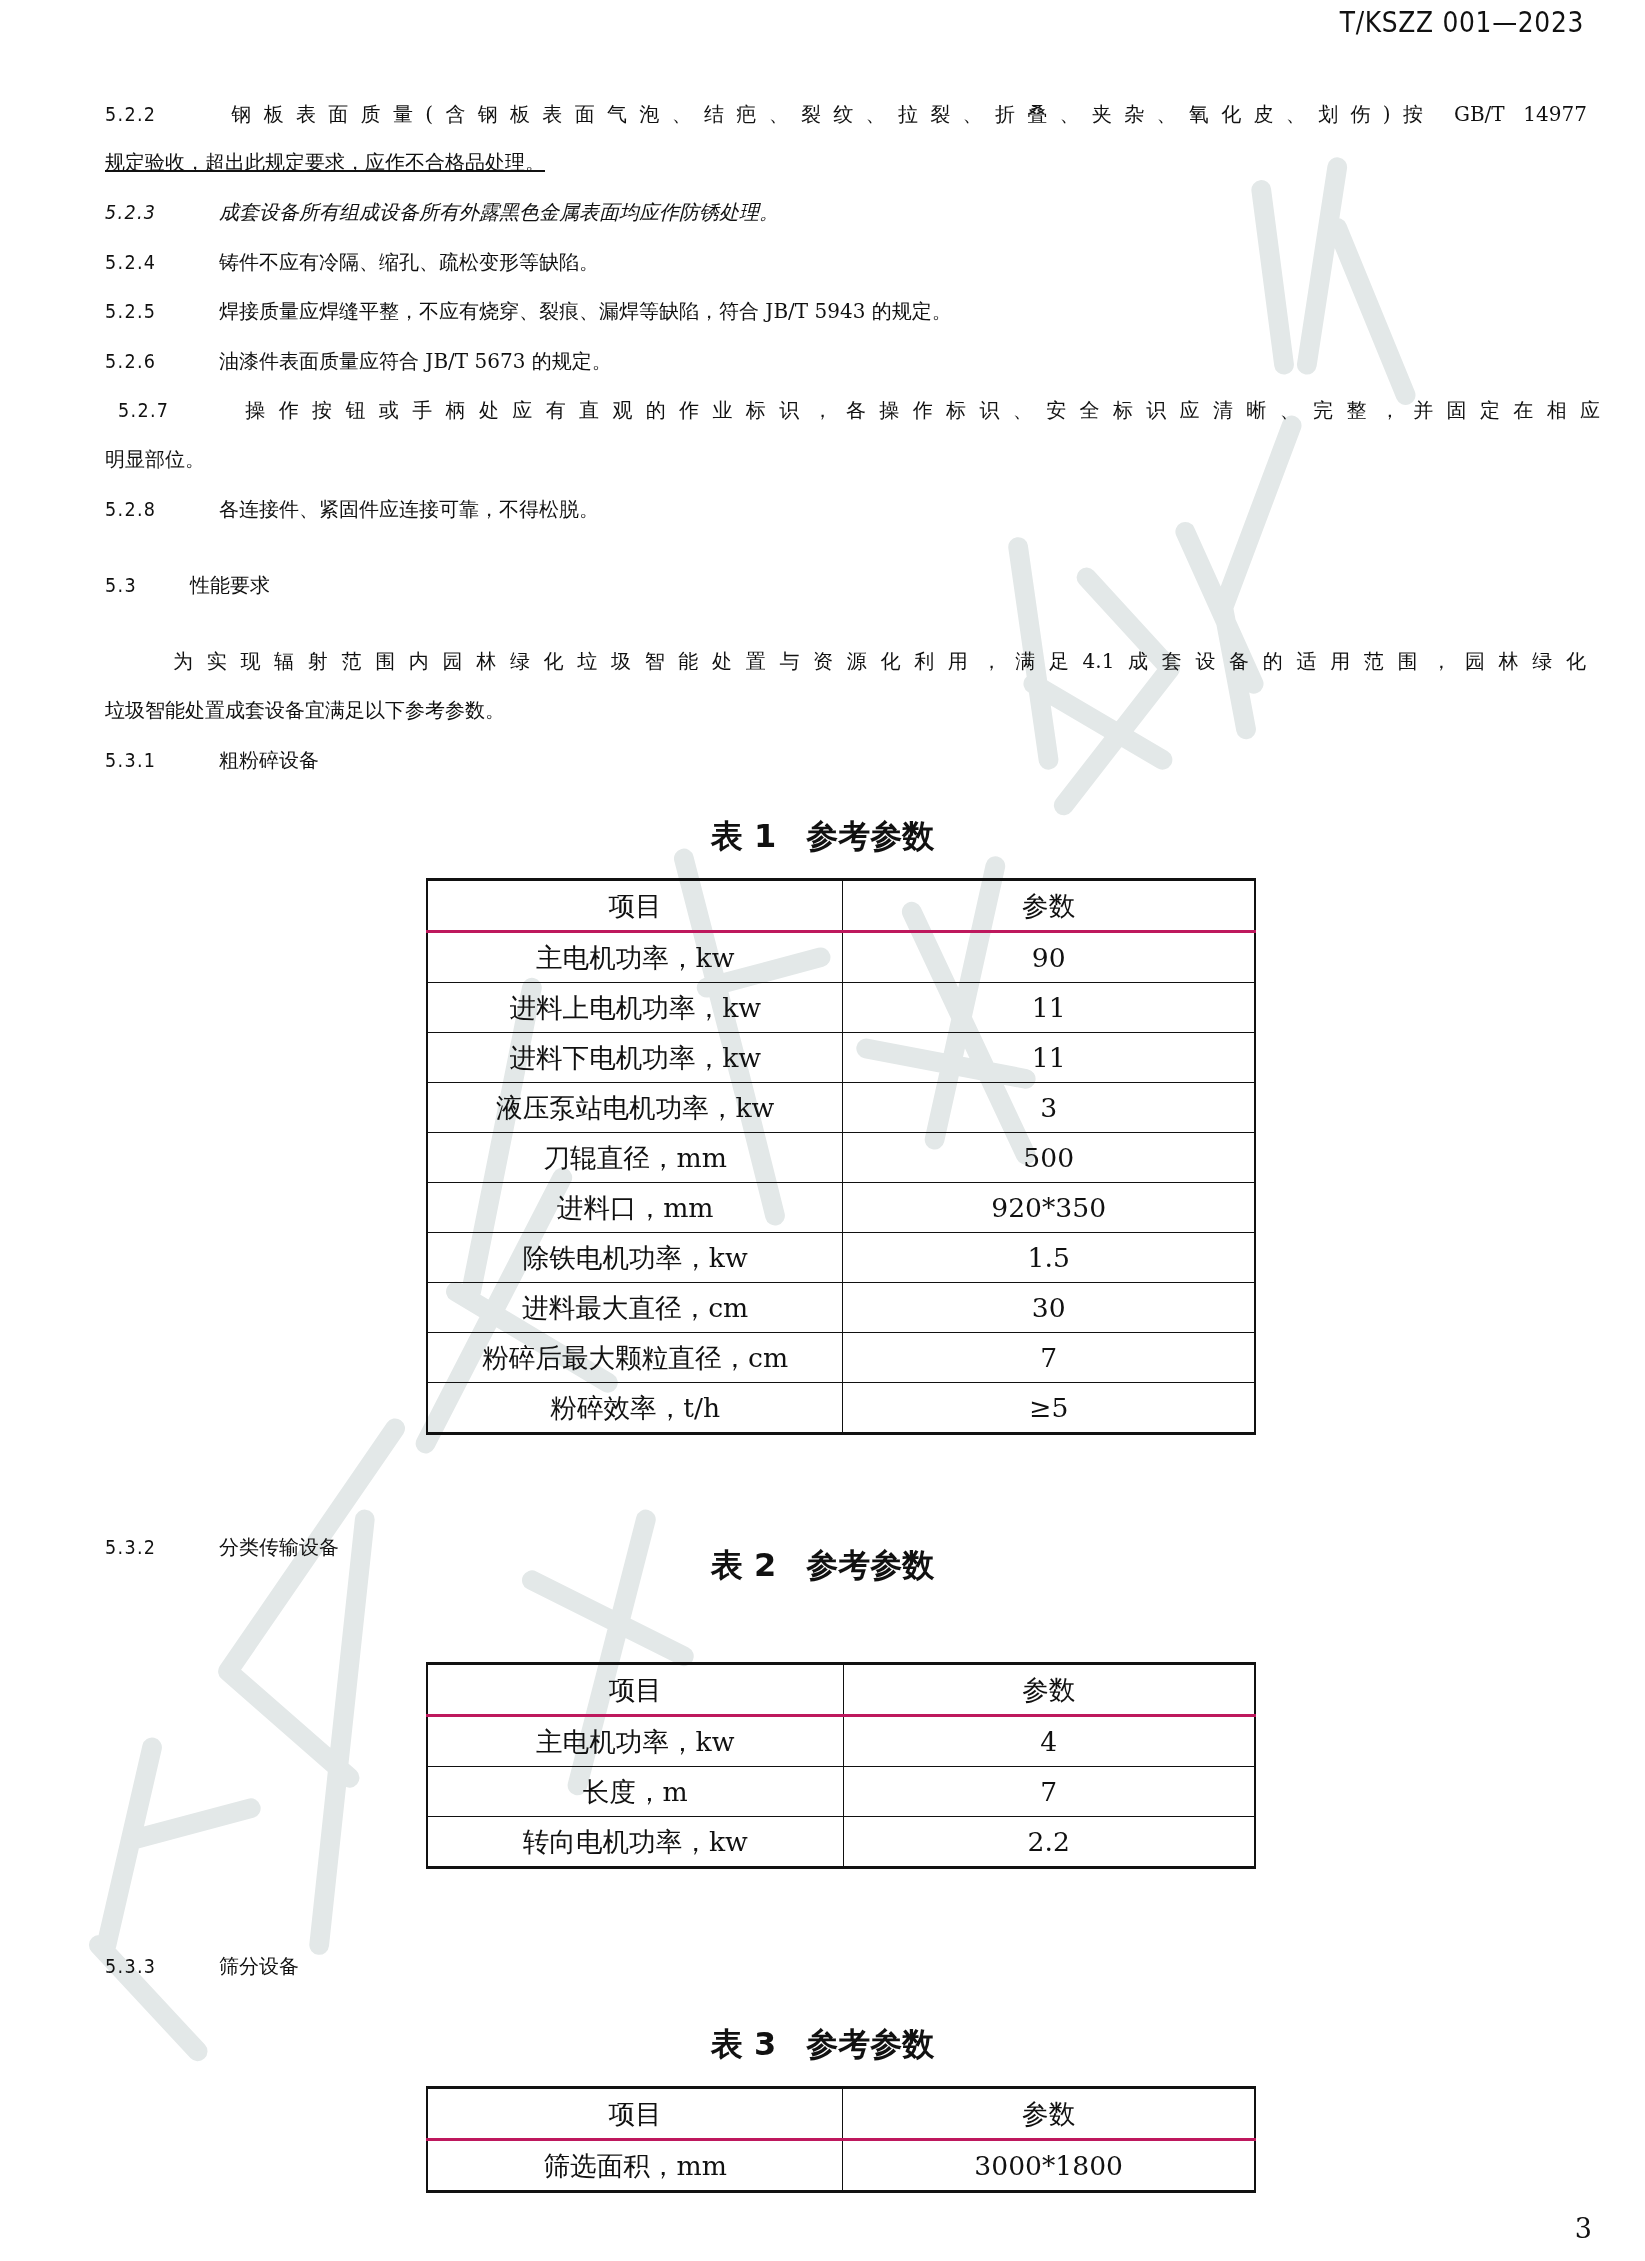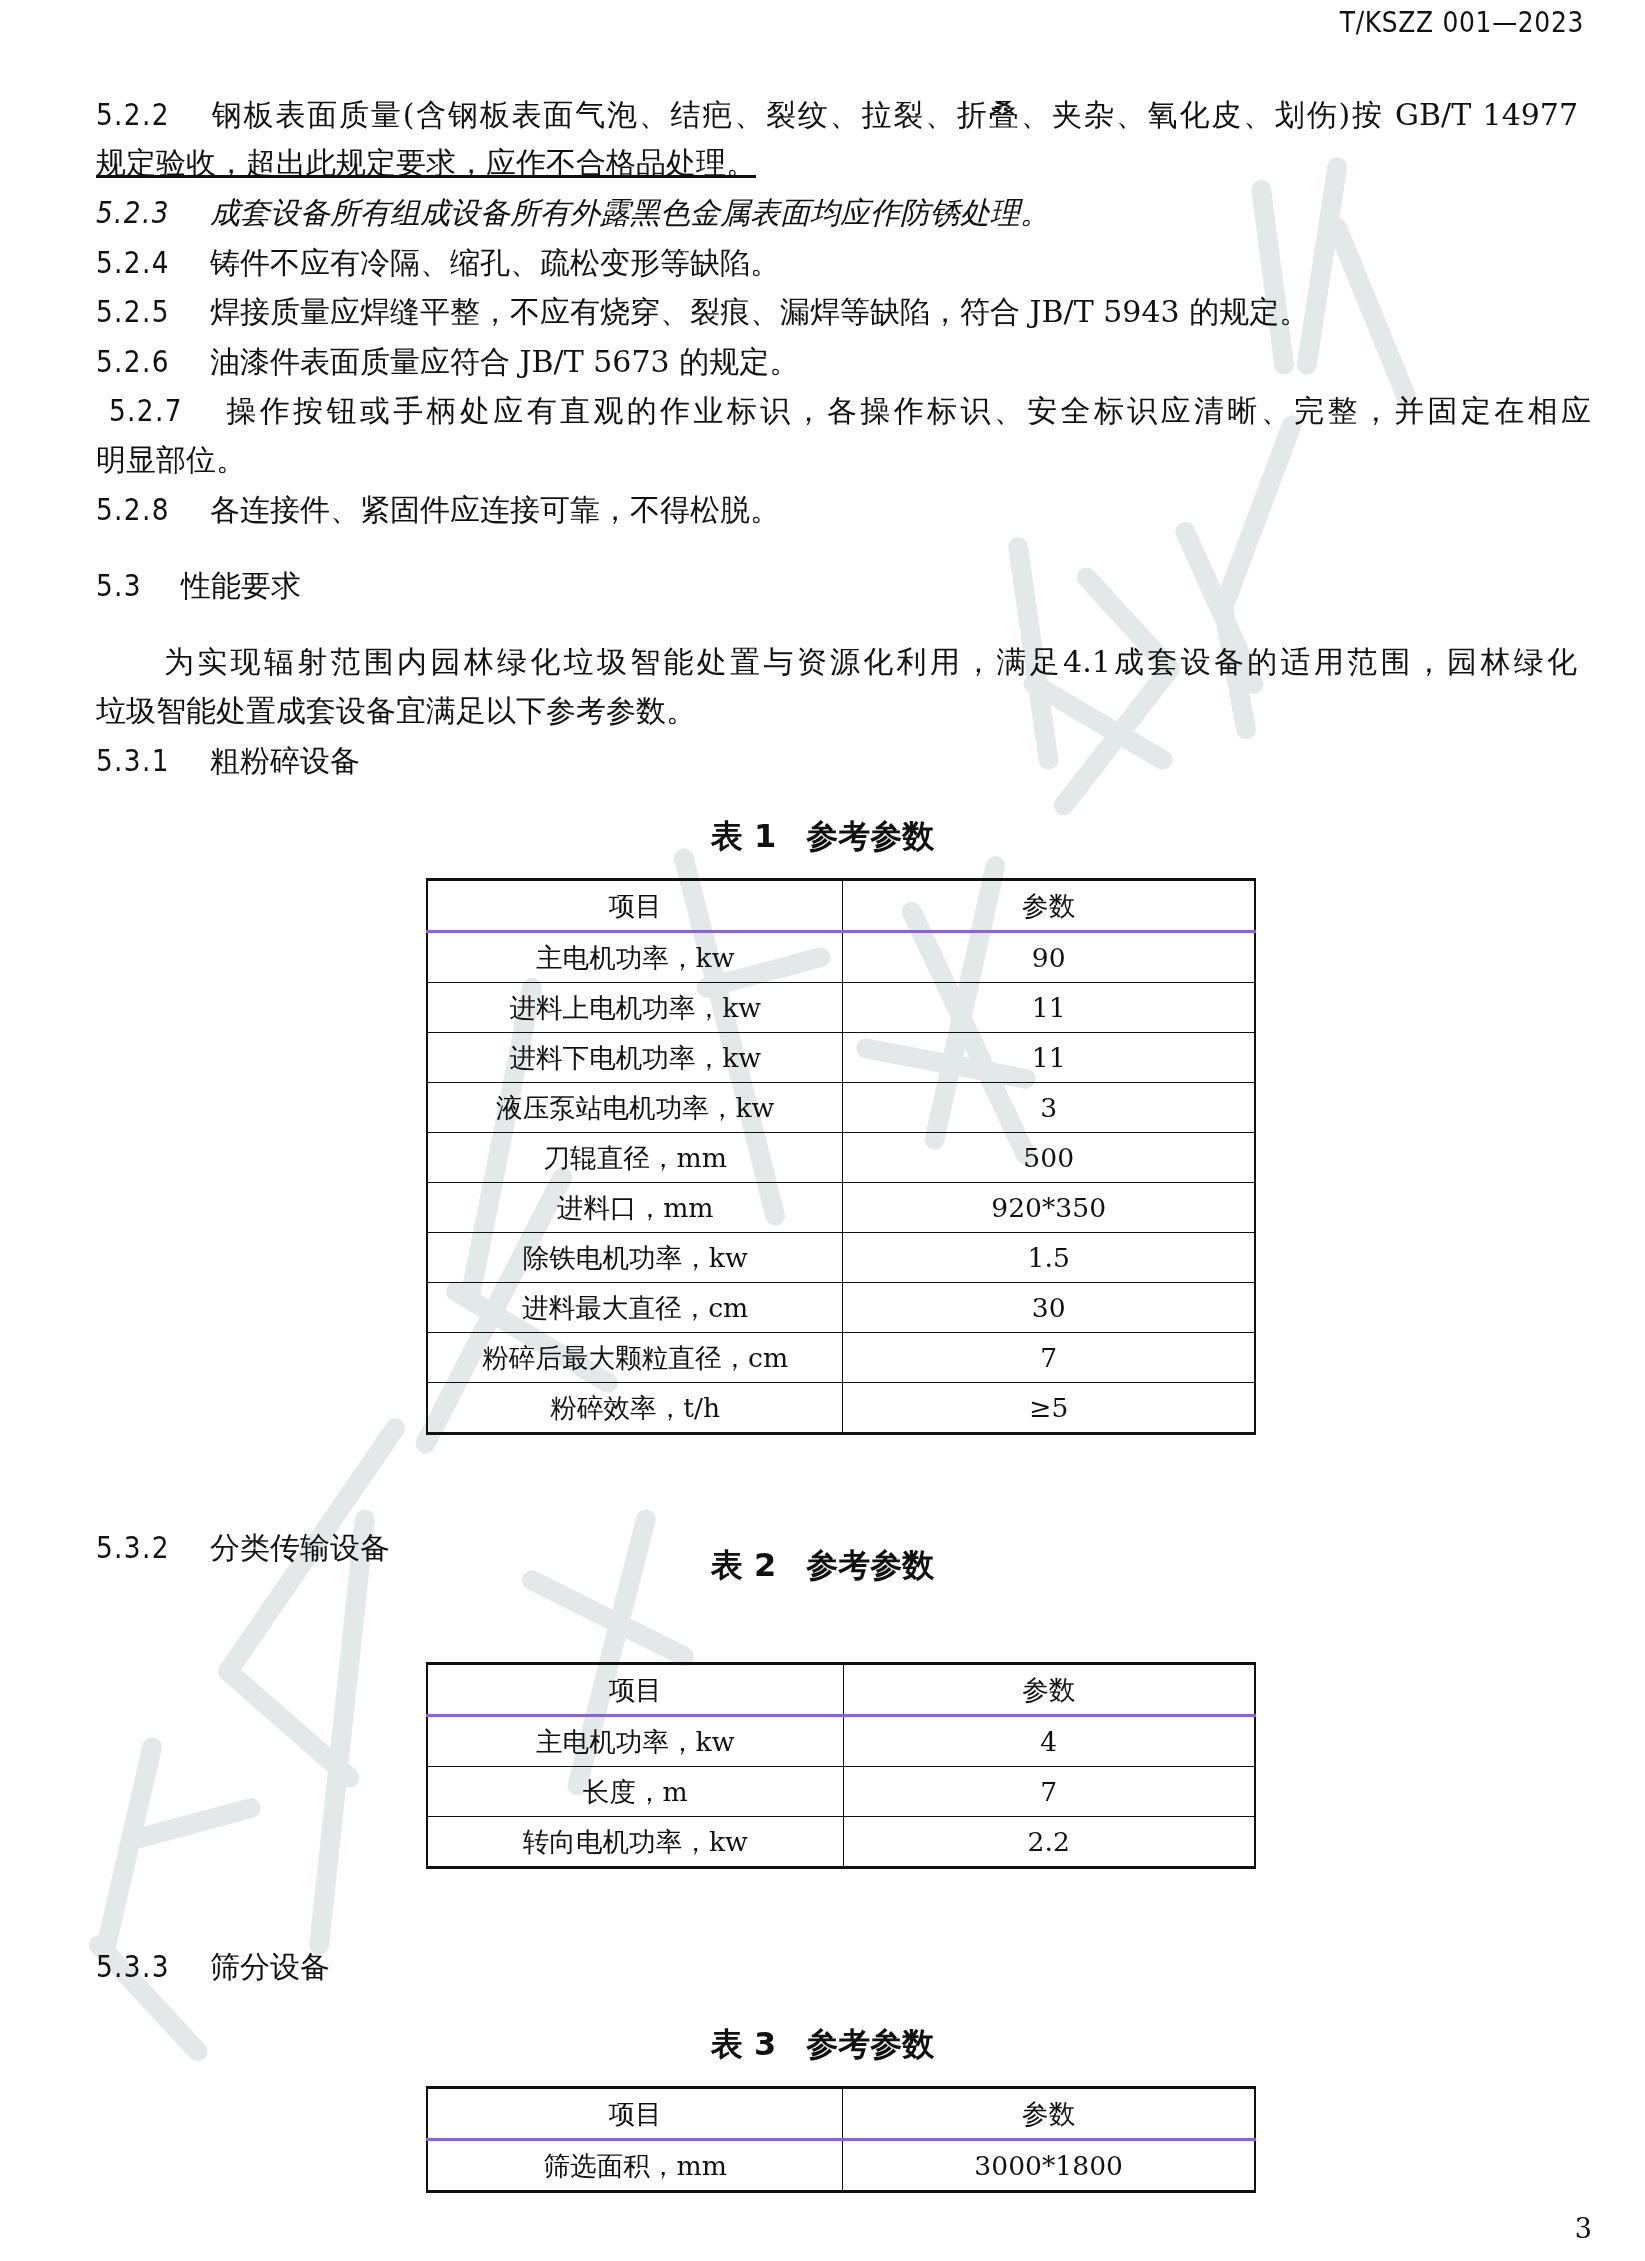--- a/index.html
+++ b/index.html
@@ -12,22 +12,22 @@
     position: absolute; left: 0; top: 0; width: 1645px; height: 2261px;
     pointer-events: none; z-index: 0;
   }
   .page { position: absolute; left: 0; top: 0; width: 1645px; height: 2261px; z-index: 1; }
   .header-code {
     position: absolute; right: 61px; top: 4.6px;
     font-family: "DejaVu Sans", "Liberation Sans", sans-serif;
     font-size: 29px; letter-spacing: 0.8px; transform: scaleX(0.86); transform-origin: right center;
   }
   .line {
-    position: absolute; left: 96px; width: 1482px;
-    font-size: 30px; line-height: 49px; white-space: nowrap;
+    position: absolute; left: 105px; width: 1482px;
+    font-size: 20px; line-height: 49px; white-space: nowrap;
   }
   .num {
     font-family: "DejaVu Sans", "Liberation Sans", sans-serif;
     display: inline-block; width: 114px; letter-spacing: 1.5px;
     transform: scaleX(0.88); transform-origin: left center;
   }
   .num.short { width: 85px; }
   .heading { font-family: "DejaVu Sans", "Liberation Sans", sans-serif; }
   .justify { text-align: justify; text-align-last: justify; }
   .caption {
@@ -39,21 +39,21 @@
   table.param {
     position: absolute; border-collapse: collapse;
     border-top: 3px solid #111; border-bottom: 3px solid #111;
     border-left: 2.3px solid #111; border-right: 2.3px solid #111;
     font-size: 26.6px;
   }
   table.param td, table.param th {
     border: 1.5px solid #111; text-align: center; font-weight: normal;
     height: 49px; padding: 0; vertical-align: middle;
   }
-  table.param tr.head th { border-bottom: 3px solid #8b5cf6; }
+  table.param tr.head th { border-bottom: 3px solid #be185d; }
   .page-number {
     position: absolute; right: 53px; bottom: 16.7px;
     font-size: 27px;
   }
 </style>
 </head>
 <body>
 
 <svg class="watermark" viewBox="0 0 2165 2976" xmlns="http://www.w3.org/2000/svg">
   <g fill="none" stroke="#e3e8e8" stroke-width="26" stroke-linecap="round" stroke-linejoin="round">

